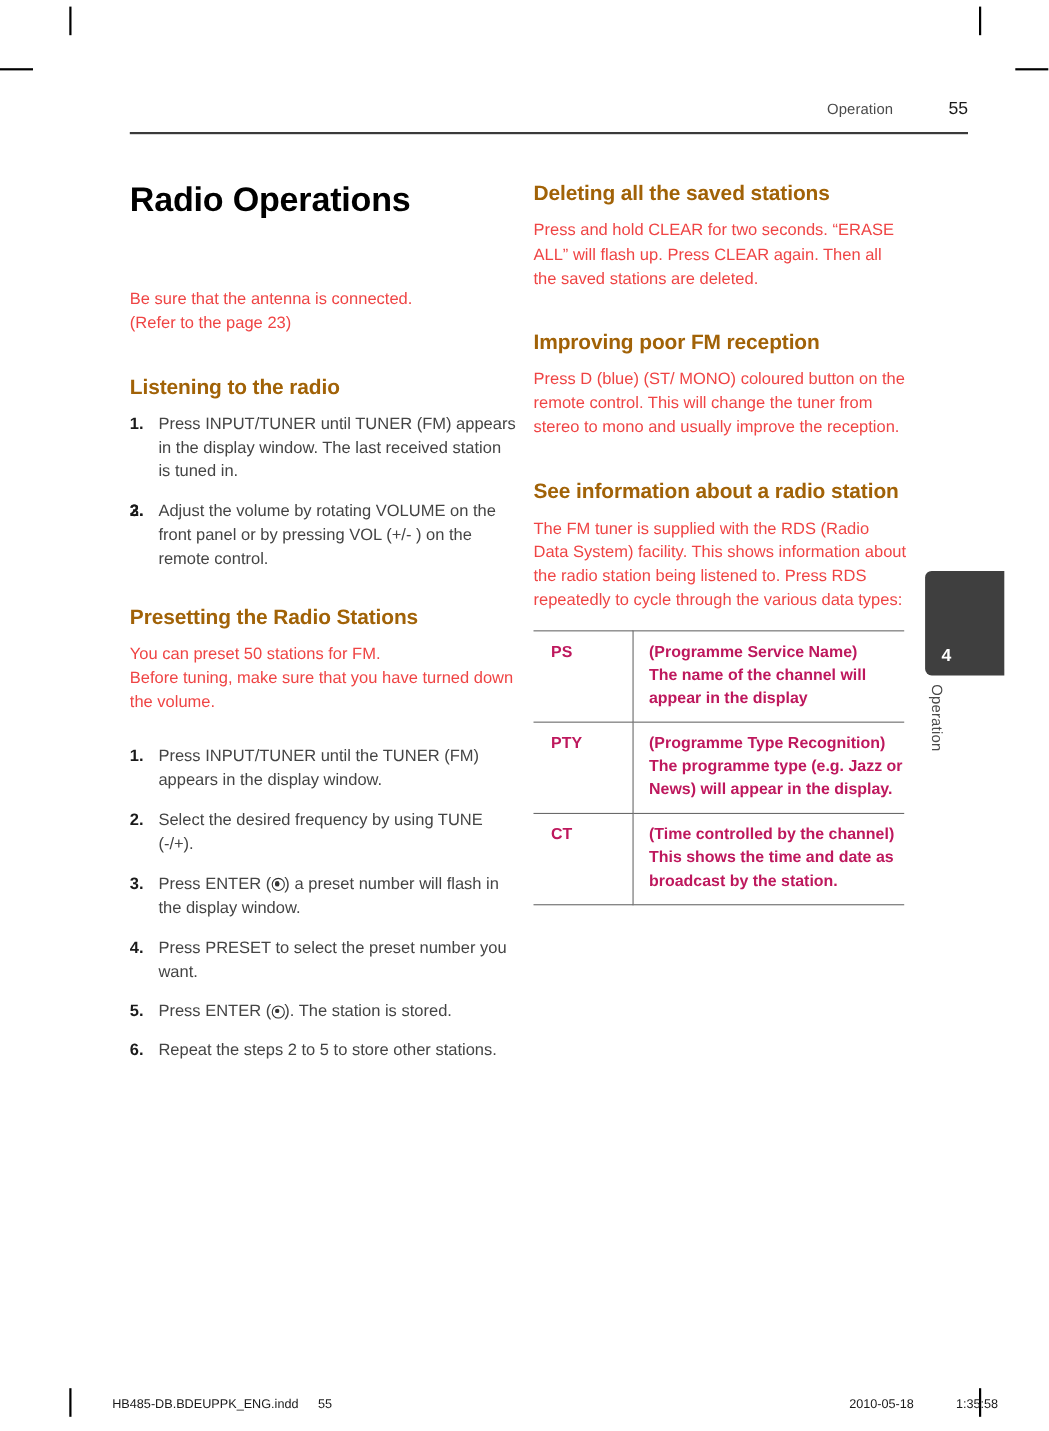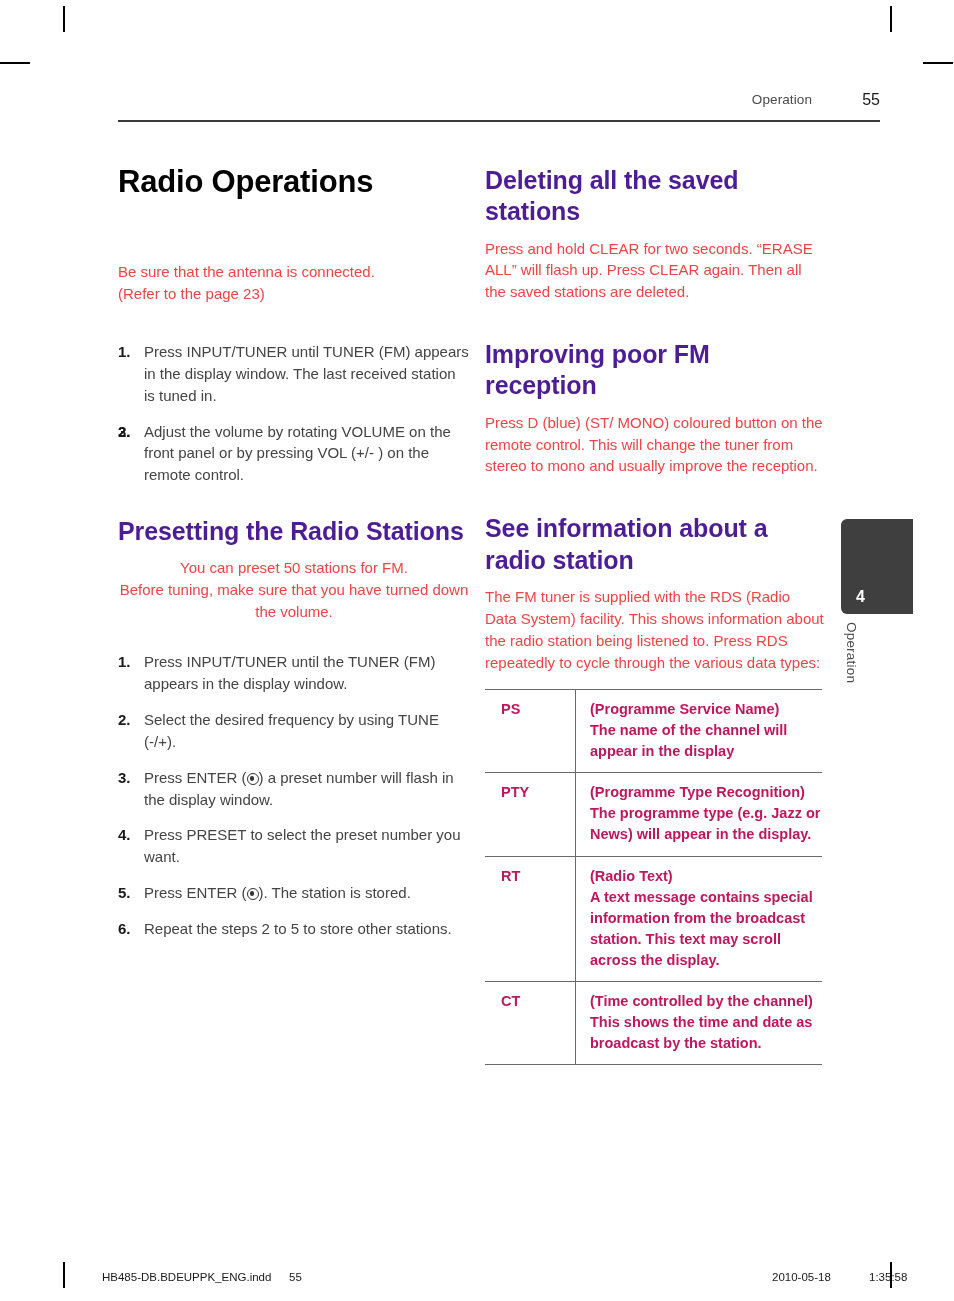--- a/index.html
+++ b/index.html
@@ -75,23 +75,23 @@
   h1.doc-title {
     font-size: 31px;
     font-weight: bold;
     color: #000;
     margin: 0 0 0 0;
     letter-spacing: -0.2px;
     line-height: 1.1;
   }
 
   h2.sec {
-    font-size: 25px;
-    font-weight: bold;
-    color: #4c1d95;
+    font-size: 19px;
+    font-weight: bold;
+    color: #a16207;
     margin: 0 0 10px 0;
     line-height: 1.25;
     letter-spacing: -0.1px;
   }
 
   p.body {
     font-size: 15px;
     line-height: 1.46;
     margin: 0 0 14px 0;
     color: #ef4444;
@@ -238,40 +238,41 @@
 
   <h1 class="doc-title">Radio Operations</h1>
 
   <div class="spacer-intro"></div>
 
   <p class="body" style="white-space:pre-line;">Be sure that the antenna is connected.
 (Refer to the page 23)</p>
 
   <div class="gap-md"></div>
 
+  <h2 class="sec">Listening to the radio</h2>
 
   <ol class="steps">
     <li>
       <span class="num">1.</span>
       <span>Press INPUT/TUNER until TUNER (FM) appears in the display window. The last received station is tuned in.</span>
     </li>
     <li>
       <span class="num">2.</span>
     </li>
     <li>
       <span class="num">3.</span>
       <span>Adjust the volume by rotating VOLUME on the front panel or by pressing VOL (+/- ) on the remote control.</span>
     </li>
   </ol>
 
   <div class="gap-lg"></div>
 
   <h2 class="sec">Presetting the Radio Stations</h2>
 
-  <p class="body" style="white-space:pre-line;text-align:center;">You can preset 50 stations for FM.
+  <p class="body" style="white-space:pre-line;">You can preset 50 stations for FM.
 Before tuning, make sure that you have turned down the volume.</p>
 
   <div class="gap-sm"></div>
 
   <ol class="steps">
     <li>
       <span class="num">1.</span>
       <span>Press INPUT/TUNER until the TUNER (FM) appears in the display window.</span>
     </li>
     <li>
@@ -318,25 +319,20 @@
         <td class="key">PS</td>
         <td class="val" style="white-space:pre-line;">(Programme Service Name)
 The name of the channel will appear in the display</td>
       </tr>
       <tr>
         <td class="key">PTY</td>
         <td class="val" style="white-space:pre-line;">(Programme Type Recognition)
 The programme type (e.g. Jazz or News) will appear in the display.</td>
       </tr>
       <tr>
-        <td class="key">RT</td>
-        <td class="val" style="white-space:pre-line;">(Radio Text)
-A text message contains special information from the broadcast station. This text may scroll across the display.</td>
-      </tr>
-      <tr>
         <td class="key">CT</td>
         <td class="val" style="white-space:pre-line;">(Time controlled by the channel)
 This shows the time and date as broadcast by the station.</td>
       </tr>
     </tbody>
   </table>
 </div>
 
 <div class="side-tab" style="background: rgb(63, 63, 63);">
   <span class="tabnum">4</span>

